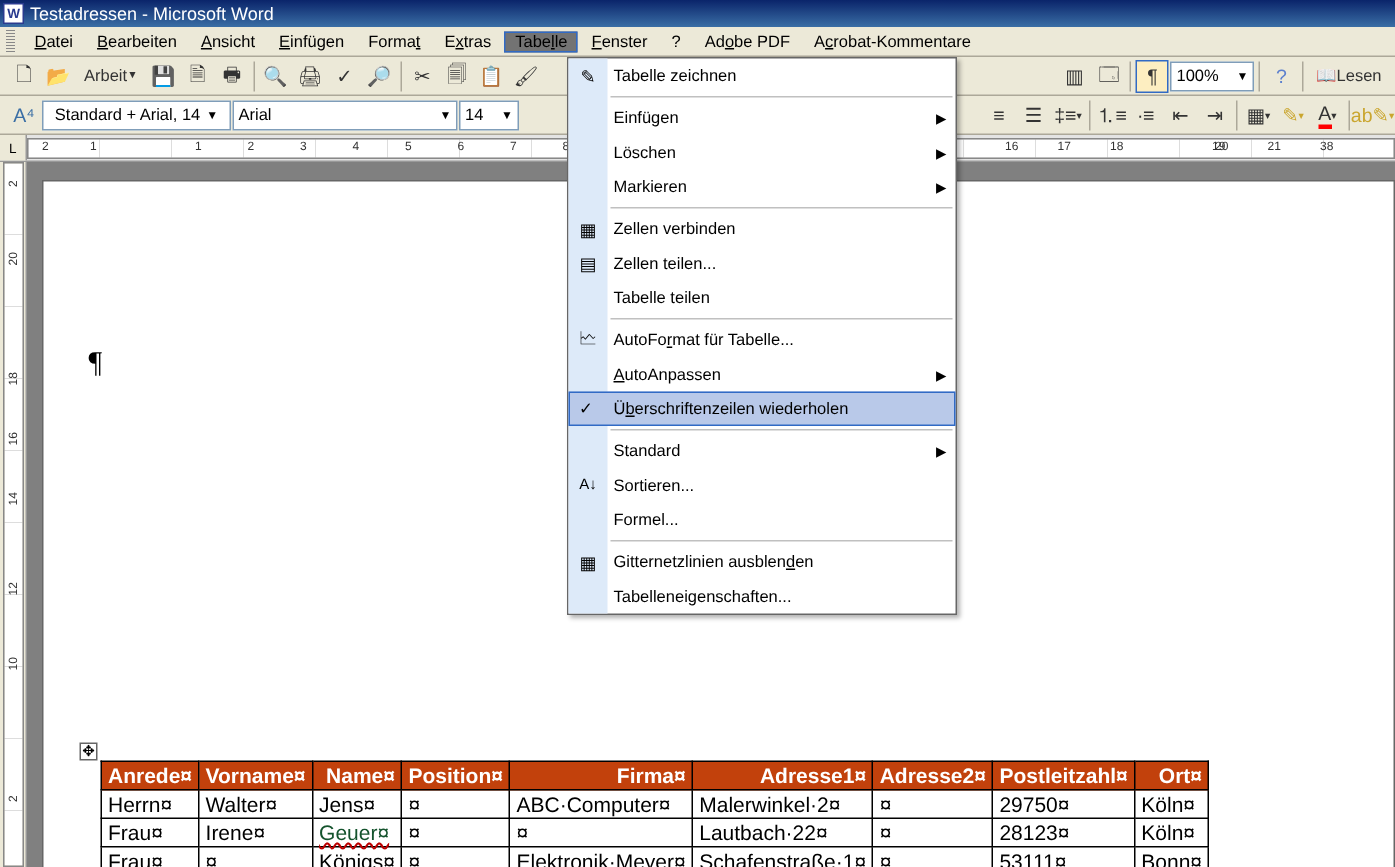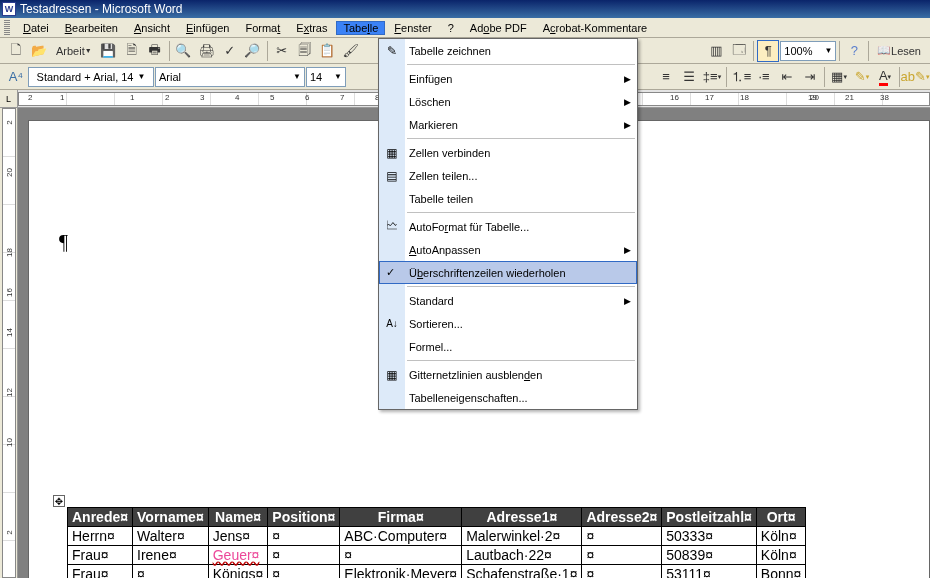--- a/index.html
+++ b/index.html
@@ -31,21 +31,21 @@
     display: flex; align-items: center;
     padding: 0 4px;
     gap: 2px;
   }
   .menubar .grip { width:6px; height:16px; background:repeating-linear-gradient(#888,#888 1px,#ece9d8 1px,#ece9d8 2px); margin-right:4px;}
   .menuitem {
     padding: 2px 7px;
     cursor: default;
   }
   .menuitem.active {
-    background: #3b82f6;
+    background: #737373;
     border: 1px solid #316ac5;
     padding: 0 6px;
   }
   .u { text-decoration: underline; }
   .toolbar {
     background: #ece9d8;
     border-bottom: 1px solid #aca899;
     height: 26px;
     display: flex; align-items: center;
     padding: 0 4px; gap: 1px;
@@ -119,29 +119,29 @@
 
   
   .tblmove { position:absolute; font-size:10px; border:1px solid #666; width:12px; height:12px; display:flex;align-items:center;justify-content:center; background:#fff;}
   table.datatbl {
     position:absolute;
     border-collapse: collapse;
     font-family: Arial, sans-serif;
     font-size: 14px;
   }
   table.datatbl th {
-    background:#404040; color:#fff; font-weight:bold;
-    border:1px solid #000; padding:1px 4px; text-align:center;
+    background:#c2410c; color:#fff; font-weight:bold;
+    border:1px solid #000; padding:1px 4px; text-align:right;
     white-space:nowrap;
   }
   table.datatbl td {
     border:1px solid #000; padding:1px 4px;
     white-space:nowrap;
   }
-  .redsq { color:#ec4899; text-decoration: underline wavy #b00; }
+  .redsq { color:#14532d; text-decoration: underline wavy #b00; }
 
   .rnum{ position:absolute; font-size:8px; top:3px; color:#333;}
 </style>
 </head>
 <body>
 
 <div class="titlebar">
   <span class="wicon">W</span>
   <span>Testadressen - Microsoft Word</span>
 </div>
@@ -287,32 +287,32 @@
         <th>Ort¤</th>
       </tr>
       <tr>
         <td>Herrn¤</td>
         <td>Walter¤</td>
         <td>Jens¤</td>
         <td>¤</td>
         <td>ABC·Computer¤</td>
         <td>Malerwinkel·2¤</td>
         <td>¤</td>
-        <td>50333¤</td>
+        <td>29750¤</td>
         <td>Köln¤</td>
       </tr>
       <tr>
         <td>Frau¤</td>
         <td>Irene¤</td>
         <td class="redsq">Geuer¤</td>
         <td>¤</td>
         <td>¤</td>
         <td>Lautbach·22¤</td>
         <td>¤</td>
-        <td>50839¤</td>
+        <td>28123¤</td>
         <td>Köln¤</td>
       </tr>
       <tr>
         <td>Frau¤</td>
         <td>¤</td>
         <td>Königs¤</td>
         <td>¤</td>
         <td>Elektronik·Meyer¤</td>
         <td>Schafenstraße·1¤</td>
         <td>¤</td>

